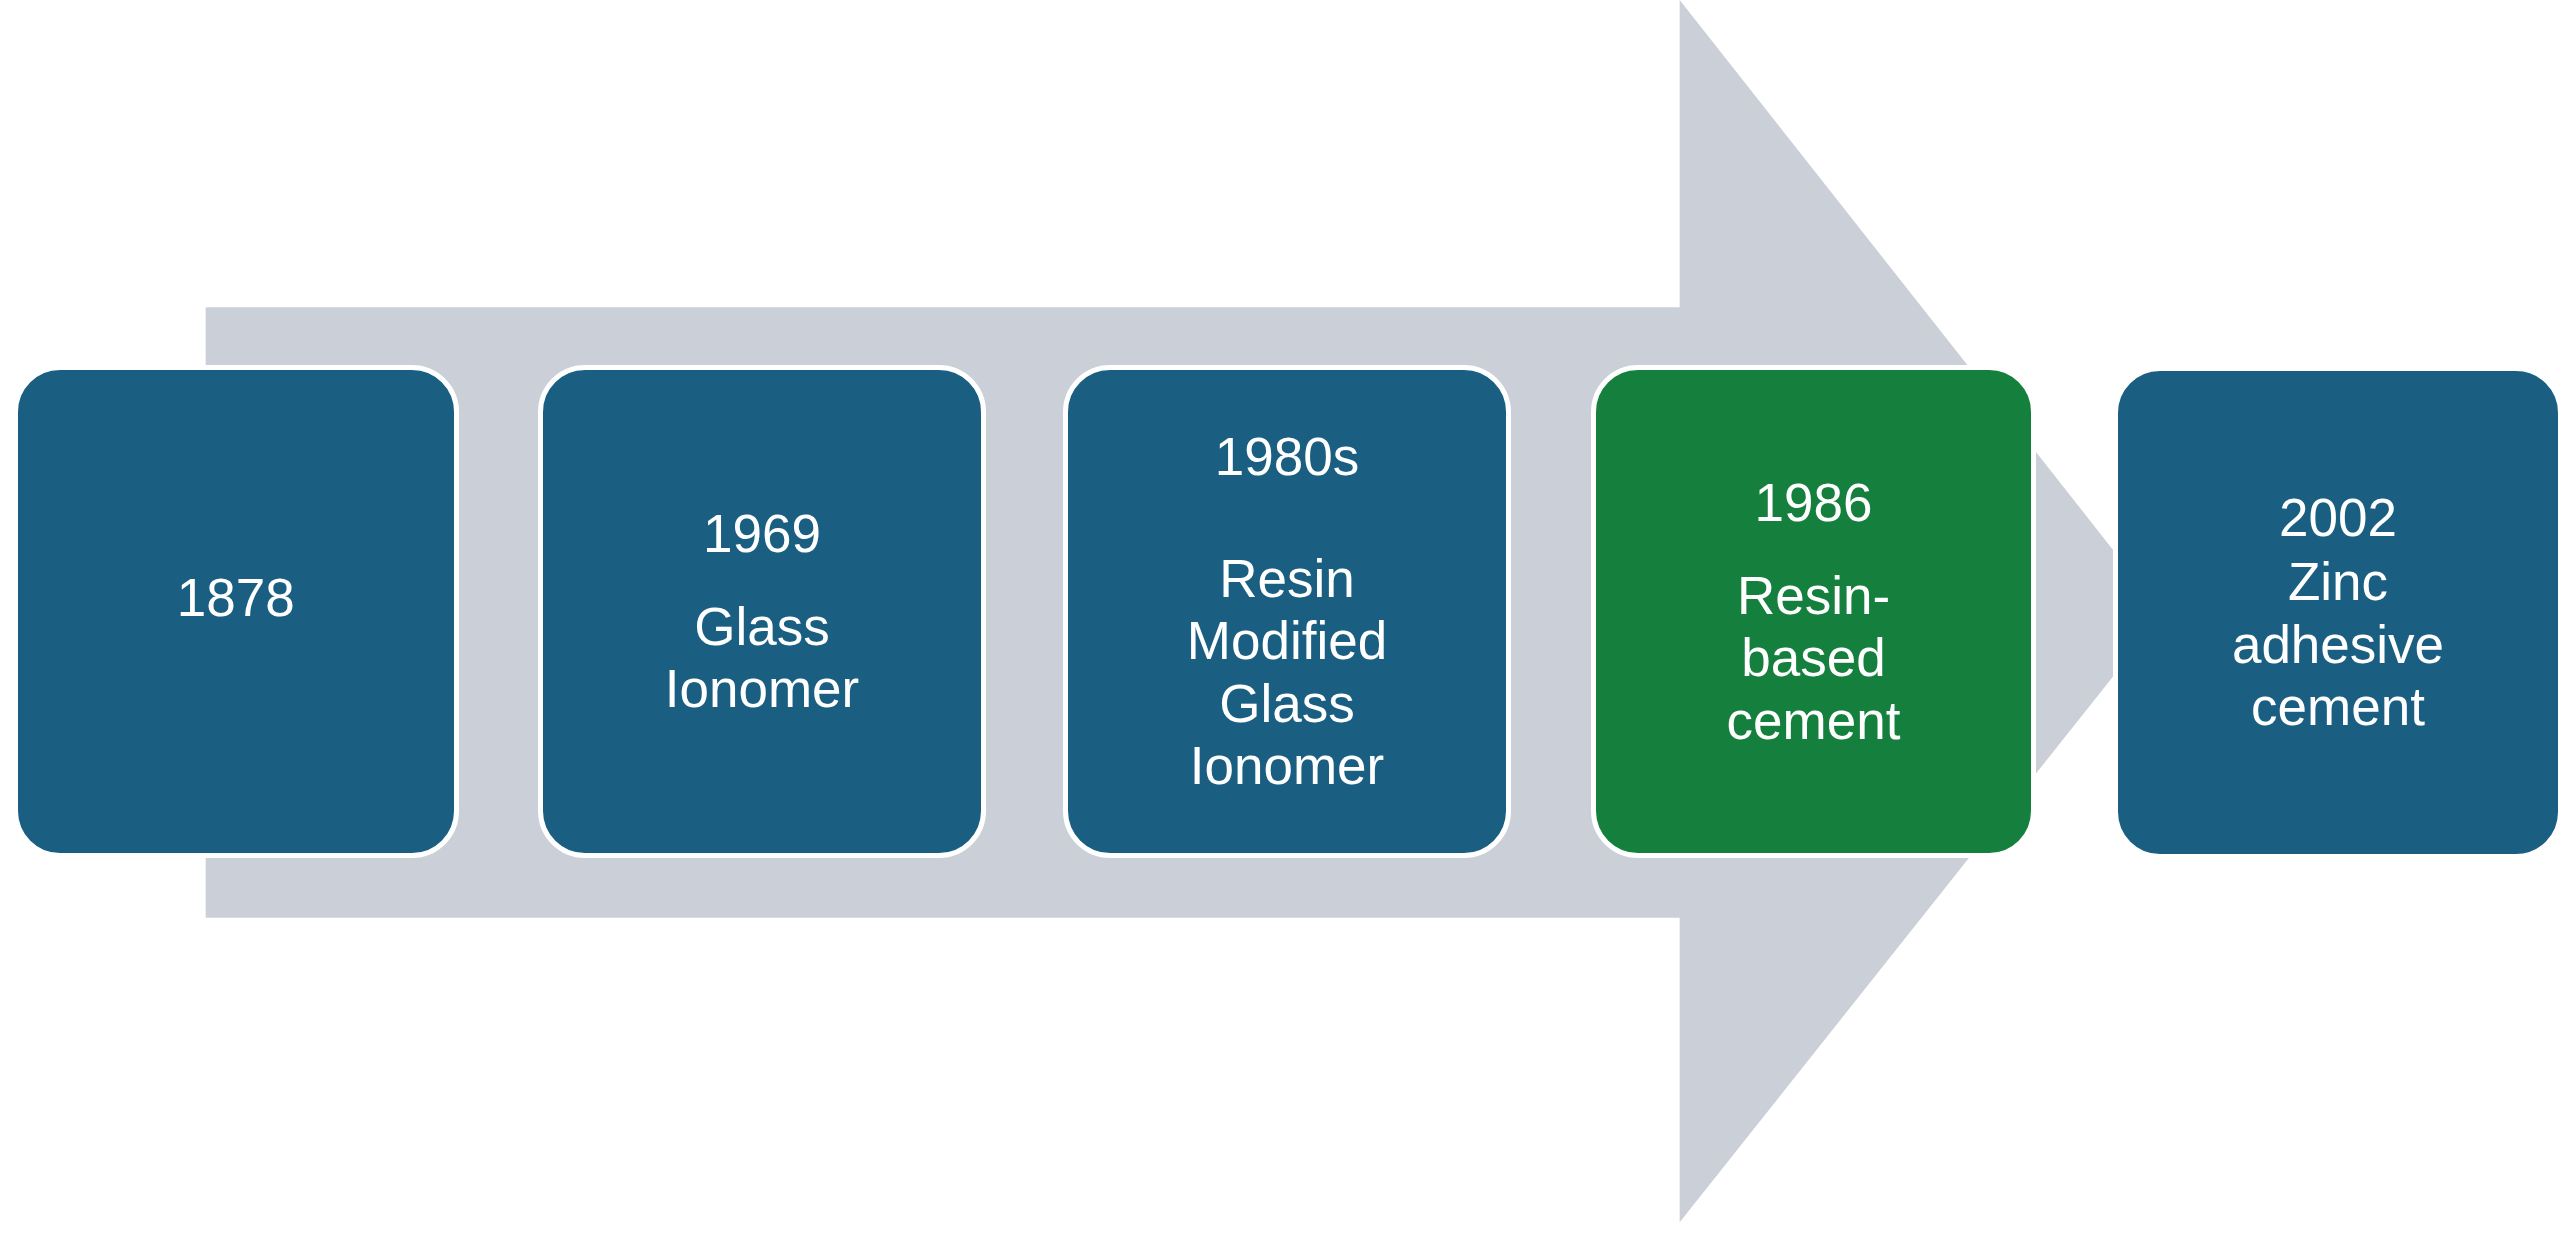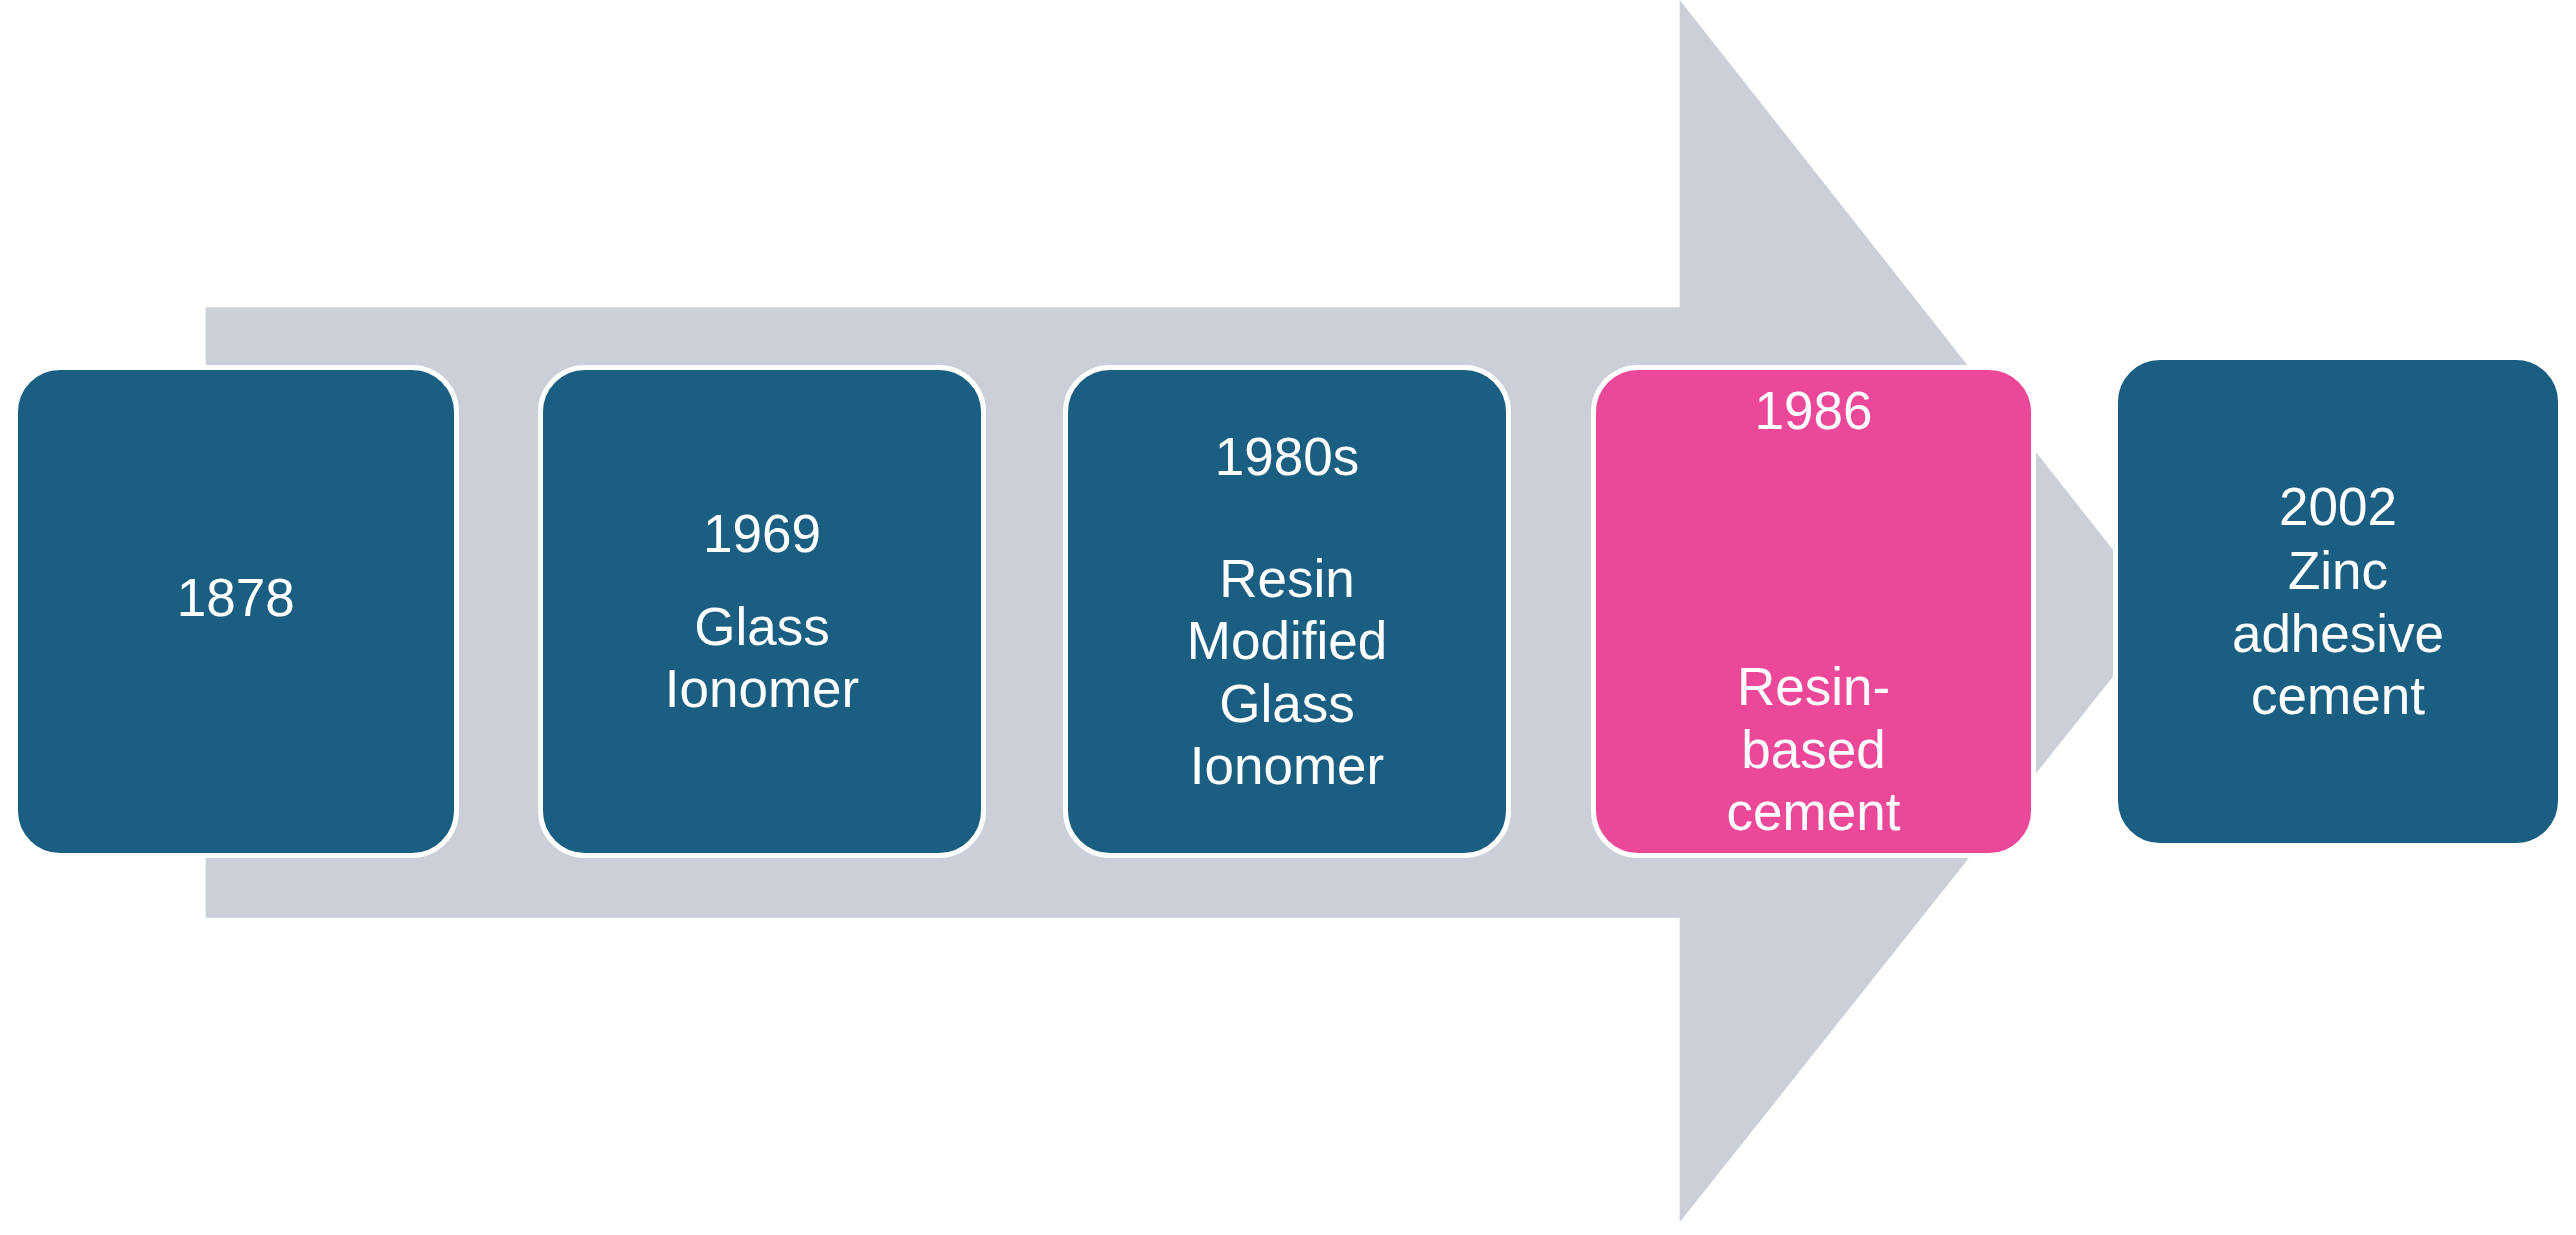--- a/index.html
+++ b/index.html
@@ -47,21 +47,21 @@
   }
   .box-label {
     font-size: 53px;
     line-height: 1.18;
     white-space: pre-line;
   }
   .box-1 { left: 12.7px;   top: 365px; width: 446px; height: 493px; }
   .box-2 { left: 538px;  top: 365px; width: 448px; height: 493px; }
   .box-3 { left: 1063px; top: 365px; width: 448px; height: 493px; gap: 29px; }
   .box-4 { left: 1591px; top: 365px; width: 445px; height: 493px; }
-  .box-5 { left: 2113px; top: 355px; width: 450px; height: 493px; }
+  .box-5 { left: 2113px; top: 366px; width: 450px; height: 493px; }
   .box-1 .box-year { margin-bottom: 27px; }
   .box-2 .box-year { margin-bottom: 29px; }
   .box-3 .box-year { margin-bottom: 29px; }
   .box-4 .box-year { margin-bottom: 29px; }
   .box-5 .box-year { margin-bottom: 0; }
 </style>
 </head>
 <body>
 
 <div id="canvas" style="background: rgb(255, 255, 255);">
@@ -81,21 +81,21 @@
   </div>
 
   <div class="timeline-box box-3" style="background: rgb(26, 95, 130); border-color: rgb(255, 255, 255); color: rgb(255, 255, 255);">
     <div class="box-year">1980s</div>
     <div class="box-label">Resin
 Modified
 Glass
 Ionomer</div>
   </div>
 
-  <div class="timeline-box box-4" style="background: #ec4899; border-color: rgb(255, 255, 255); color: rgb(255, 255, 255); justify-content: space-between;">
+  <div class="timeline-box box-4" style="background: #15803d; border-color: rgb(255, 255, 255); color: rgb(255, 255, 255);">
     <div class="box-year">1986</div>
     <div class="box-label">Resin-
 based
 cement</div>
   </div>
 
   <div class="timeline-box box-5" style="background: rgb(26, 95, 130); border-color: rgb(255, 255, 255); color: rgb(255, 255, 255);">
     <div class="box-year">2002</div>
     <div class="box-label">Zinc
 adhesive

